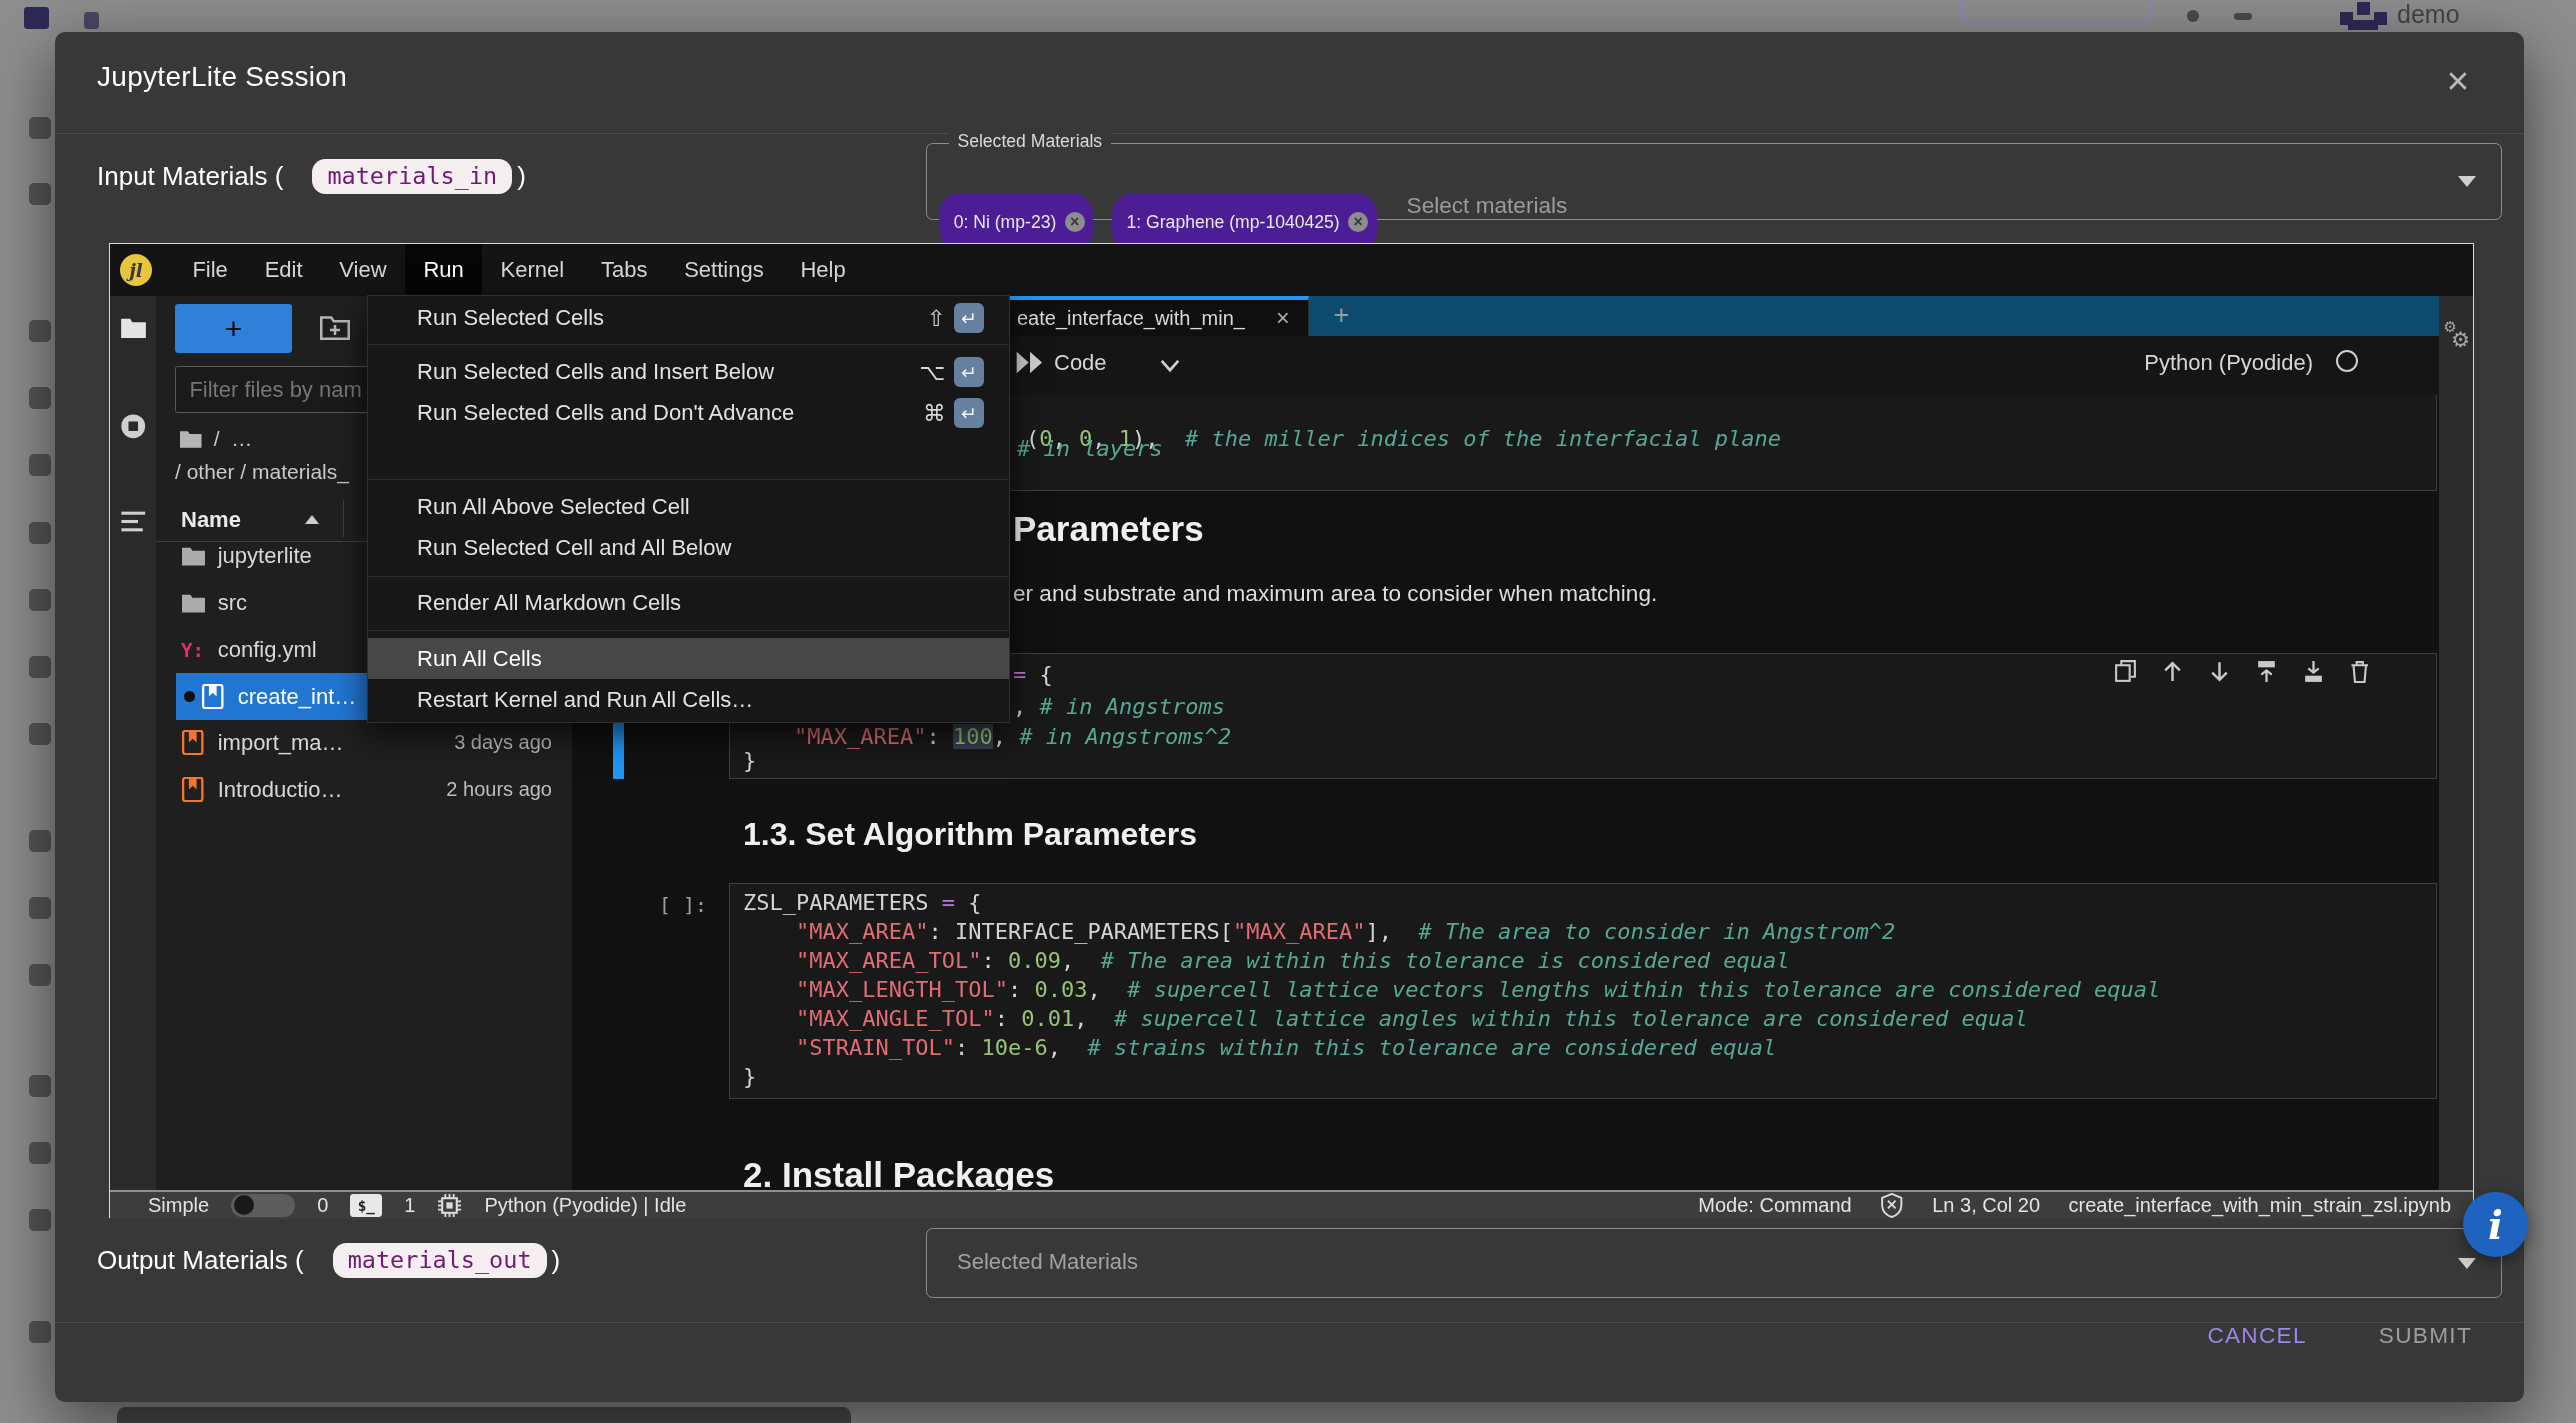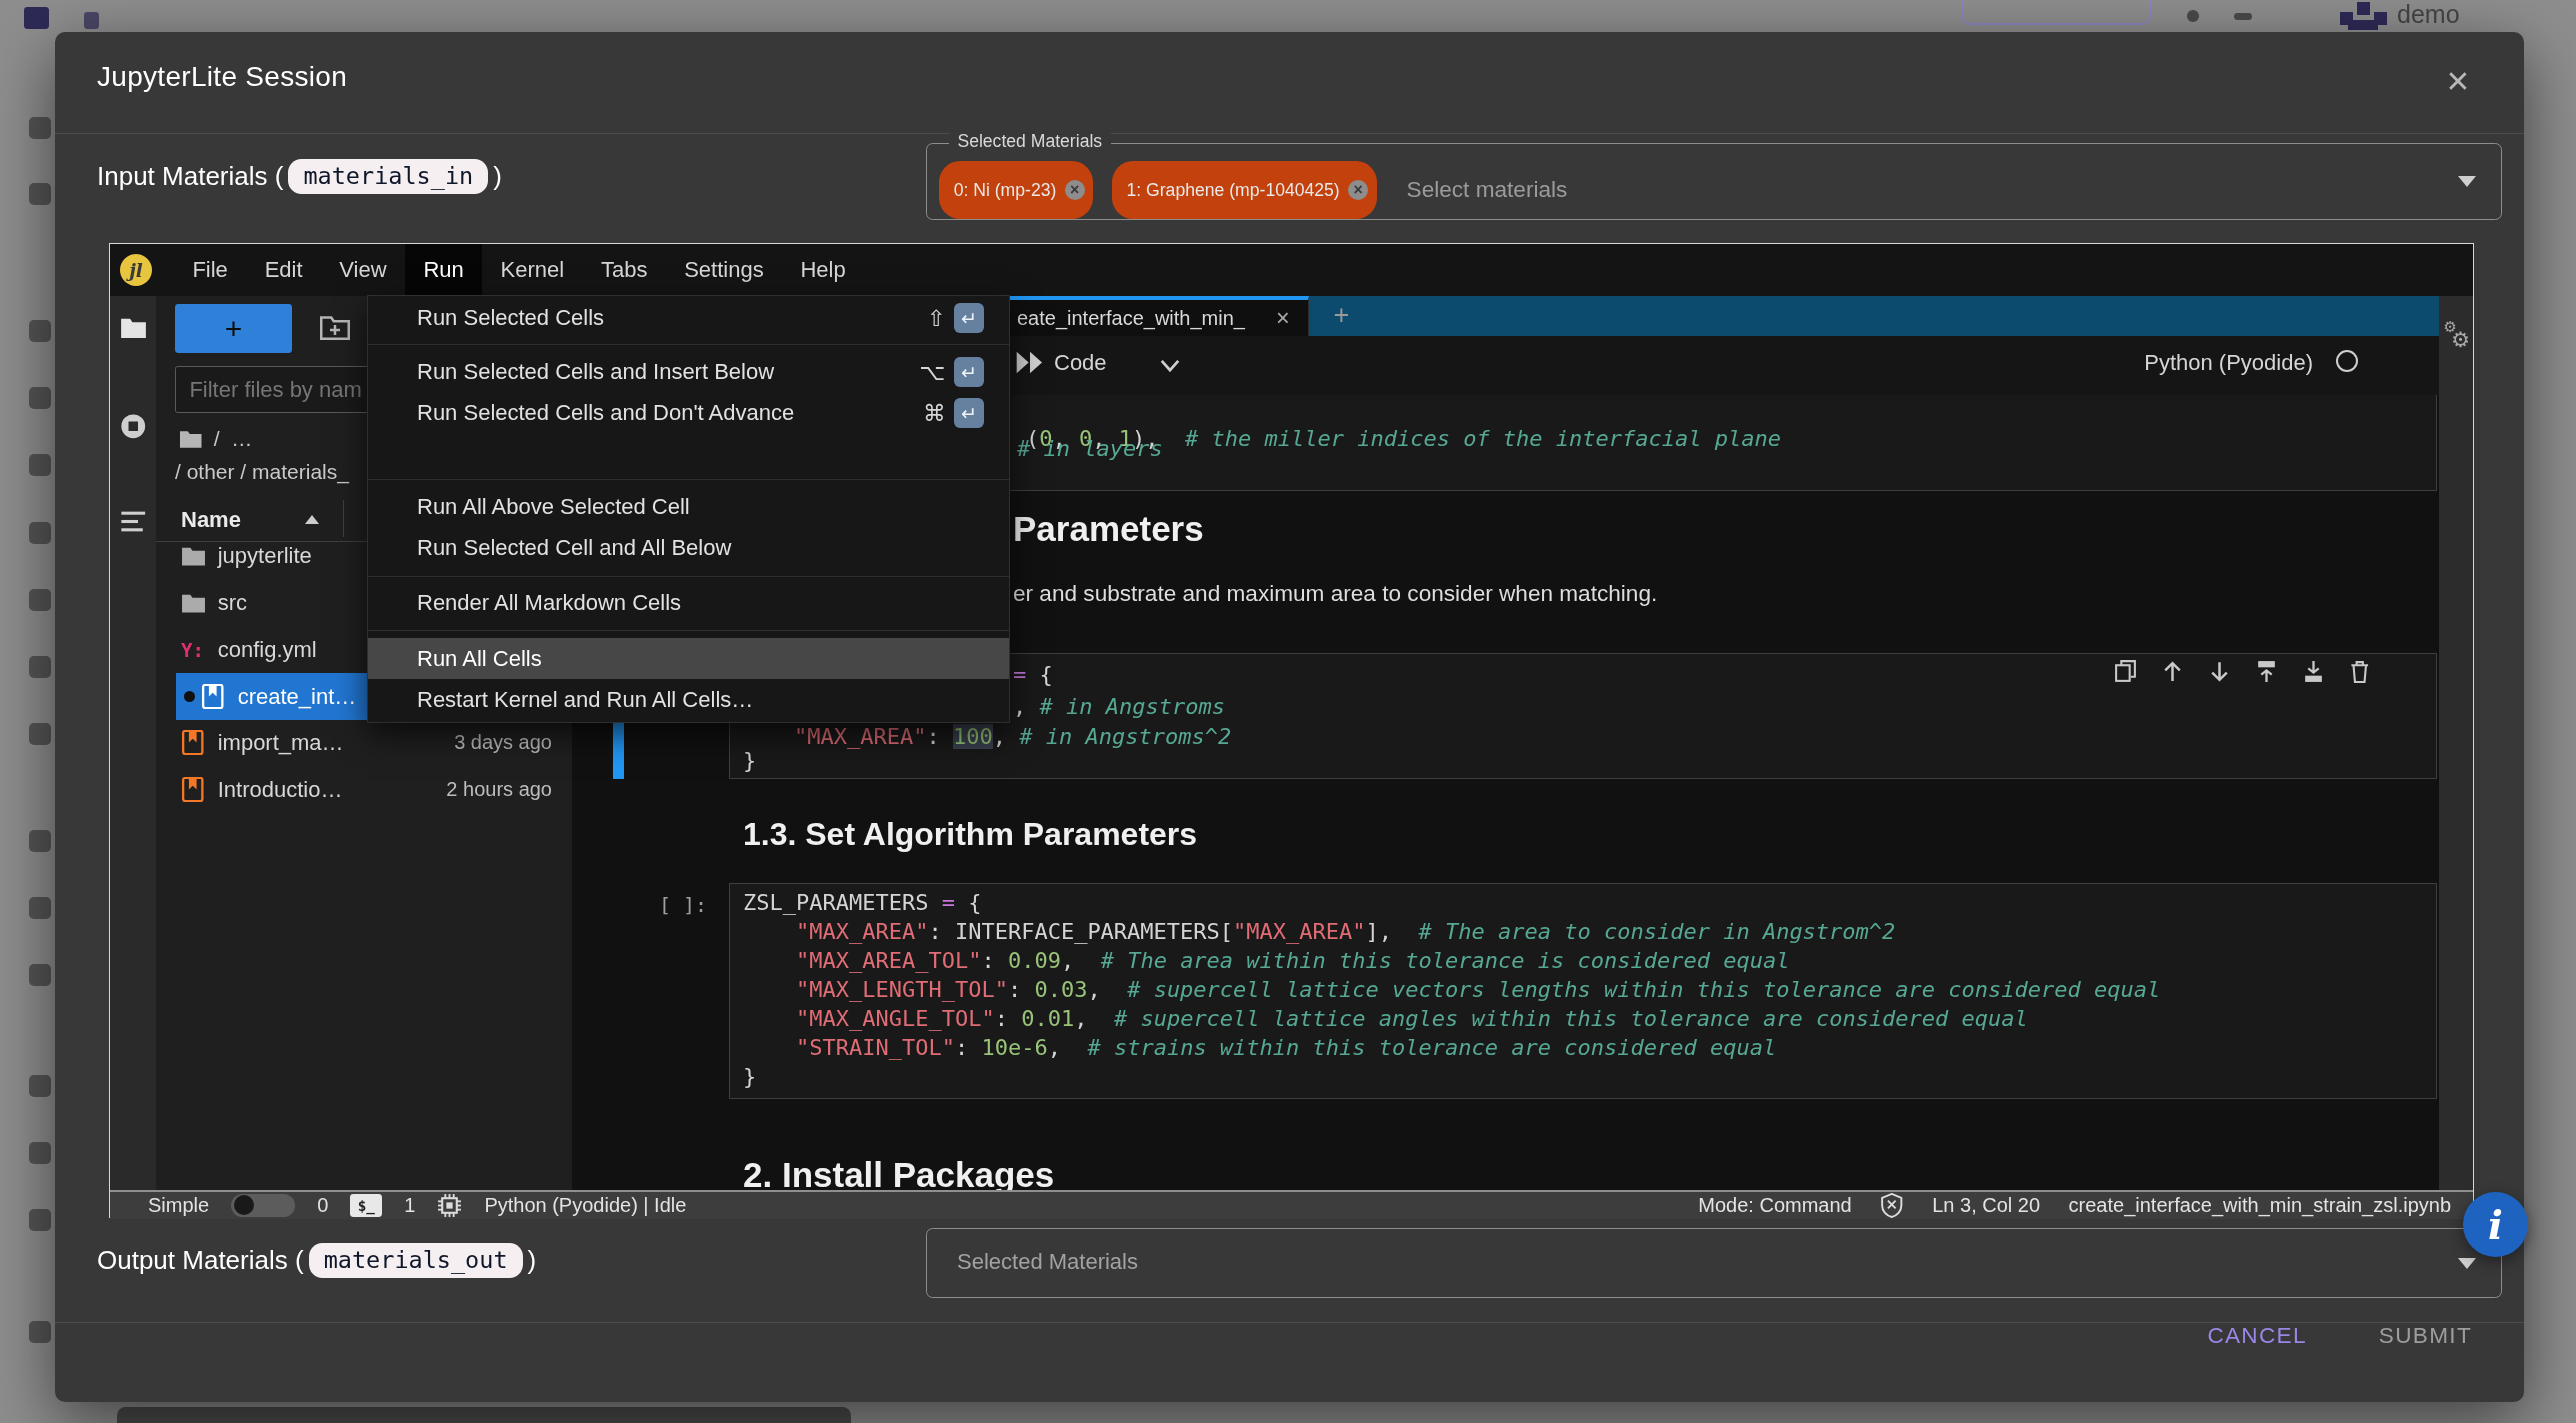--- a/index.html
+++ b/index.html
@@ -17,27 +17,27 @@
 
   
   .modal{position:absolute;left:55px;top:32px;width:2469px;height:1370px;background:#383838;
     border-radius:10px;box-shadow:0 20px 67px rgba(0,0,0,.55);}
   .modal-title{position:absolute;left:42px;top:28.5px;font-size:28px;color:#fff;font-weight:500;letter-spacing:0.3px;}
   .modal-close{position:absolute;left:2378px;top:23.5px;width:50px;height:50px;font-size:39px;color:#b9b9b9;
     display:flex;align-items:center;justify-content:center;cursor:pointer;}
   .hdiv{position:absolute;left:0;width:2469px;height:0.8px;background:#4d4d4d;}
 
   .io-label{position:absolute;left:42px;font-size:26px;color:#fff;display:flex;align-items:center;gap:5px;}
-  .code-badge{font-family:"DejaVu Sans Mono",monospace;font-size:23.5px;color:#0f172a;background:#f6eff1;
-    border-radius:13.4px;padding:3.4px 15px;}
+  .code-badge{font-family:"DejaVu Sans Mono",monospace;font-size:23.5px;color:#701a75;background:#f6eff1;
+    border-radius:13.4px;padding:3.4px 15px;margin-left:24px;}
 
   .fieldset{position:absolute;left:871px;width:1576px;border:1.7px solid #8e8e8e;border-radius:6.7px;box-sizing:border-box;}
   .legend{position:absolute;left:22px;top:-12.6px;background:#383838;padding:0 8.4px;font-size:17.6px;color:#d9d9d9;}
-  .chip{height:58px;border-radius:21px;background:#c2410c;color:#e9e9e9;font-size:17.6px;
-    display:inline-flex;align-items:center;gap:8.4px;padding:0 8.4px 0 15px;}
+  .chip{height:58px;border-radius:21px;background:#4c1d95;color:#e9e9e9;font-size:17.6px;
+    display:inline-flex;align-items:center;gap:8.4px;padding:0 8.4px 0 15px;margin-top:32px;}
   .chip-x{width:20px;height:20px;border-radius:50%;background:#8d8d8d;color:#393939;font-size:16px;font-weight:700;
     display:flex;align-items:center;justify-content:center;}
   .placeholder{color:#9b9b9b;font-size:22.6px;}
   .sel-arrow{width:0;height:0;border-left:9.2px solid transparent;border-right:9.2px solid transparent;border-top:11px solid #cfcfcf;}
 
   
   .jupyter{position:absolute;left:54px;top:211px;width:2363px;height:973px;border:1.7px solid #d8d8d8;background:#111;}
   .jmenubar{position:absolute;left:0;top:0;width:2363px;height:52px;background:#141414;display:flex;align-items:center;}
   .jlogo{width:32px;height:32px;border-radius:50%;background:#e8c53f;margin-left:10px;margin-right:22px;
     display:flex;align-items:center;justify-content:center;font-family:"DejaVu Serif",serif;font-style:italic;

